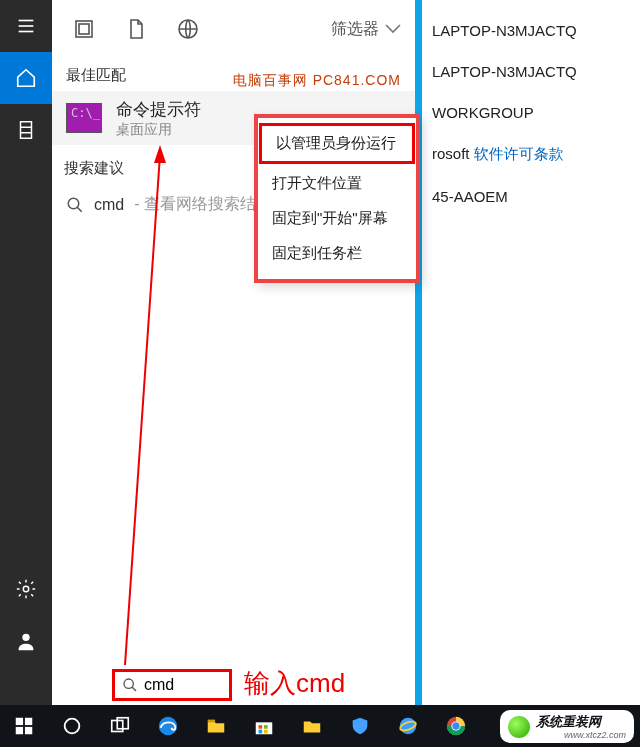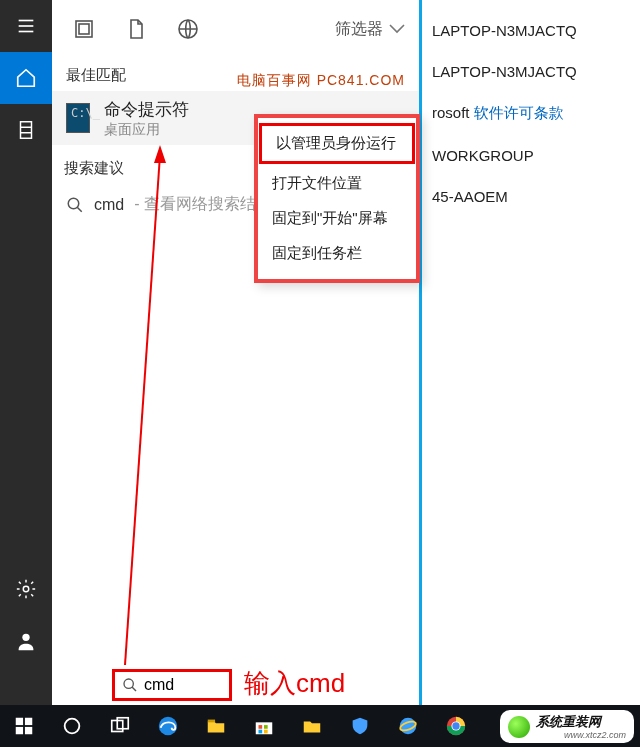--- a/index.html
+++ b/index.html
@@ -10,30 +10,30 @@
     background: #2b2b2b; color: #fff; display: flex; flex-direction: column; align-items: center;
   }
   .sb-top { width:100%; }
   .sb-item { width:52px; height:52px; display:flex; align-items:center; justify-content:center; cursor:pointer; }
   .sb-item.active { background:#0078d7; }
   .sb-item svg { width:22px; height:22px; }
   .sb-spacer { flex:1; }
   .sb-bottom { width:100%; padding-bottom:38px; }
 
   .panel {
-    position:absolute; left:52px; top:0; width:370px; height:705px; background:#fff; border-right:3px solid #0ea5e9;
+    position:absolute; left:52px; top:0; width:370px; height:705px; background:#fff; border-right:7px solid #0ea5e9;
   }
   .panel-toprow { height:58px; display:flex; align-items:center; }
   .tabicons { display:flex; gap:28px; padding-left:20px; }
   .tabicon { width:24px; height:24px; display:flex; align-items:center; justify-content:center; color:#555; cursor:pointer; }
   .filter { margin-left:auto; margin-right:14px; display:flex; align-items:center; gap:6px; color:#555; font-size:16px; cursor:pointer; }
 
   .section-hdr { font-size:15px; color:#333; padding:8px 14px 6px 14px; }
   .best-match { display:flex; align-items:center; height:54px; padding:8px 14px; gap:14px; background:#f4f4f4; cursor:pointer; }
-  .cmd-icon { width:24px; height:30px; background:#0c4a6e; color:#ccc; font-size:12px; display:flex; align-items:flex-start; padding:2px 4px; font-family:monospace; border:1px solid #555;}
+  .cmd-icon { width:36px; height:30px; background:#a21caf; color:#ccc; font-size:12px; display:flex; align-items:flex-start; padding:2px 4px; font-family:monospace; border:1px solid #555;}
   .bm-text .t1 { font-size:17px; color:#222; }
   .bm-text .t2 { font-size:14px; color:#888; }
 
   .watermark { position:absolute; top:72px; right:14px; font-size:14px; color:#c2410c; letter-spacing:1px;}
   .sugg-hdr { font-size:15px; color:#333; padding:14px 14px 6px 12px; }
   .sugg-row { display:flex; align-items:center; gap:10px; padding:10px 14px; color:#333; font-size:16px; cursor:pointer;}
   .sugg-row .mag { width:18px; height:18px; }
   .grey { color:#9a9a9a; }
 
   .ctxmenu {
@@ -65,24 +65,24 @@
   .brand-logo { width:22px; height:22px; border-radius:50%; background:radial-gradient(circle at 35% 35%, #9cff5a, #28a600); }
   .brand .cn { font-size:13px; font-weight:bold; color:#111;}
   .brand .en { font-size:9px; color:#666; line-height:1;padding-left:28px;}
 </style>
 </head>
 <body>
 
 <div class="bg-right">
   <div class="bg-row">LAPTOP-N3MJACTQ</div>
   <div class="bg-row">LAPTOP-N3MJACTQ</div>
+  <div class="bg-row">WORKGROUP</div>
   <div class="bg-row">
     <span>rosoft </span><span class="bg-link">软件许可条款</span>
   </div>
-  <div class="bg-row">WORKGROUP</div>
   <div class="bg-row">45-AAOEM</div>
 </div>
 
 <div class="sidebar">
   <div class="sb-top">
     <div class="sb-item">
       <svg viewBox="0 0 24 24" stroke="#fff" stroke-width="1.8">
           <line x1="4" y1="6" x2="20" y2="6"></line>
           <line x1="4" y1="12" x2="20" y2="12"></line>
           <line x1="4" y1="18" x2="20" y2="18"></line>

